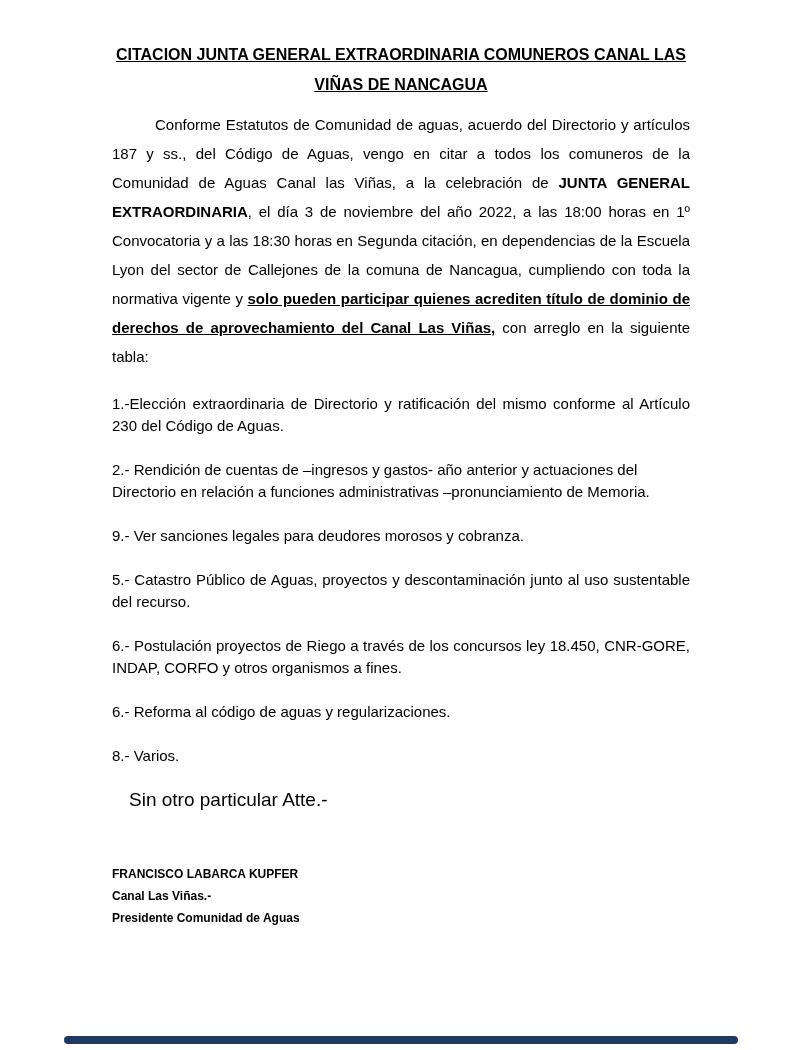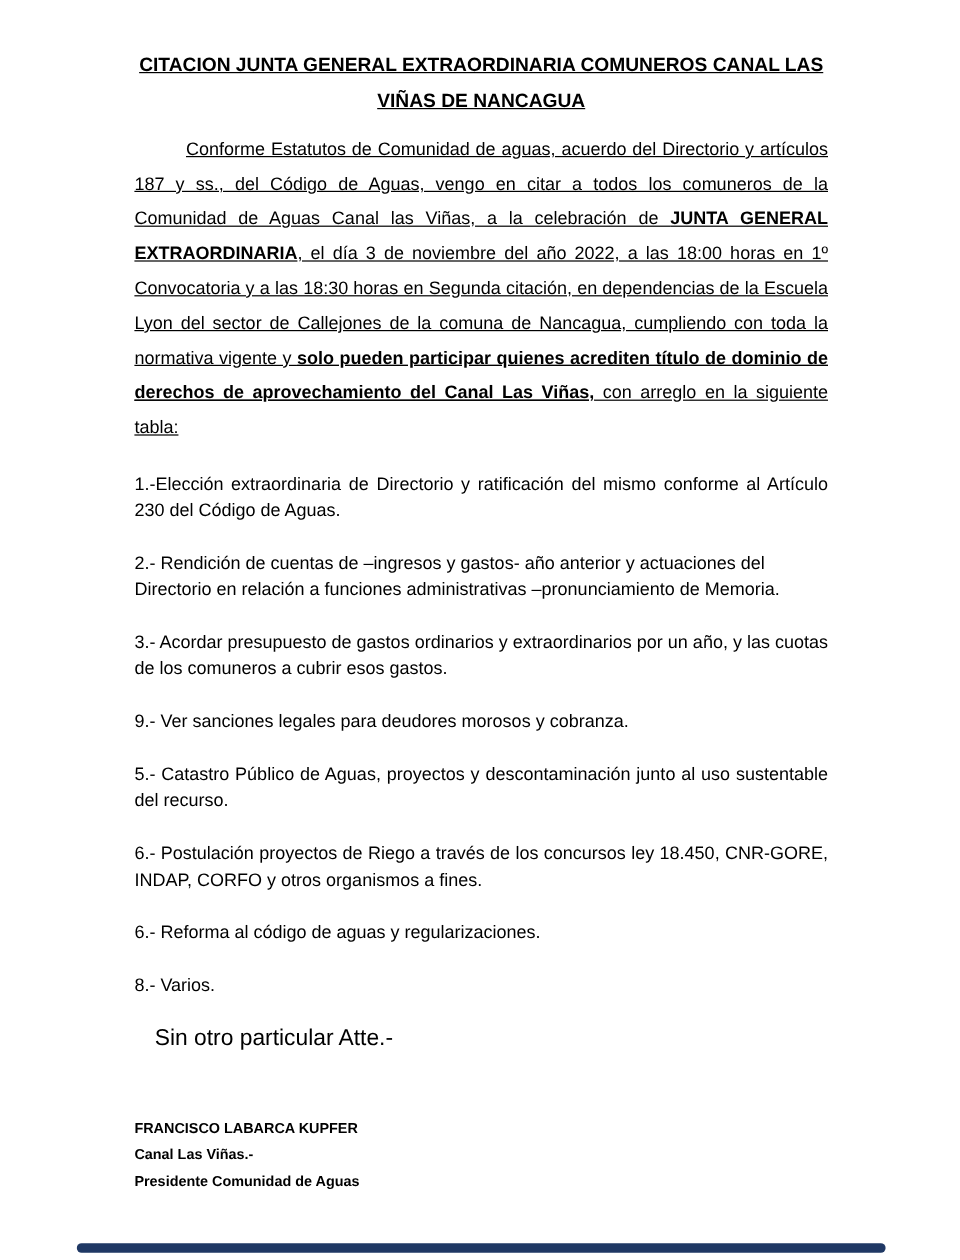--- a/index.html
+++ b/index.html
@@ -24,21 +24,20 @@
   .doc-title .title-line {
     display: block;
     text-decoration: underline;
   }
   .intro {
     font-size: 15px;
     line-height: 29px;
     text-align: justify;
     text-indent: 43px;
     margin: 0 0 22px 0;
-    text-decoration: underline;
   }
   .seg-bold { font-weight: bold; }
   .seg-bold-underline { font-weight: bold; text-decoration: underline; }
   .agenda-item {
     font-size: 15px;
     line-height: 22px;
     margin: 0 0 22px 0;
     text-align: left;
   }
   .agenda-item.justify { text-align: justify; }
@@ -71,21 +70,20 @@
   <div class="doc-title">
     <span class="title-line">CITACION JUNTA GENERAL EXTRAORDINARIA COMUNEROS CANAL LAS</span>
     <span class="title-line">VIÑAS DE NANCAGUA</span>
   </div>
 
   <p class="intro"><span>Conforme Estatutos de Comunidad de aguas, acuerdo del Directorio y artículos 187 y ss., del Código de Aguas, vengo en citar a todos los comuneros de la Comunidad de Aguas Canal las Viñas, a la celebración de </span><span class="seg-bold">JUNTA GENERAL EXTRAORDINARIA</span><span>, el día 3 de noviembre del año 2022, a las 18:00 horas en 1º Convocatoria y a las 18:30 horas en Segunda citación, en dependencias de la Escuela Lyon del sector de Callejones de la comuna de Nancagua, cumpliendo con toda la normativa vigente y </span><span class="seg-bold-underline">solo pueden participar quienes acrediten título de dominio de derechos de aprovechamiento del Canal Las Viñas,</span><span> con arreglo en la siguiente tabla:</span></p>
 
   <div class="agenda">
     <div class="agenda-item justify">1.-Elección extraordinaria de Directorio y ratificación del mismo conforme al Artículo 230 del Código de Aguas.</div>
     <div class="agenda-item">2.- Rendición de cuentas de –ingresos y gastos- año anterior y actuaciones del Directorio en relación a funciones administrativas –pronunciamiento de Memoria.</div>
-    <div class="agenda-item justify">3.- Acordar presupuesto de gastos ordinarios y extraordinarios por un año, y las cuotas de los comuneros a cubrir esos gastos.</div>
     <div class="agenda-item">9.- Ver sanciones legales para deudores morosos y cobranza.</div>
     <div class="agenda-item justify">5.- Catastro Público de Aguas, proyectos y descontaminación junto al uso sustentable del recurso.</div>
     <div class="agenda-item justify">6.- Postulación proyectos de Riego a través de los concursos ley 18.450, CNR-GORE, INDAP, CORFO y otros organismos a fines.</div>
     <div class="agenda-item">6.- Reforma al código de aguas y regularizaciones.</div>
     <div class="agenda-item">8.- Varios.</div>
   </div>
 
   <div class="closing">Sin otro particular Atte.-</div>
 
   <div class="signature">

